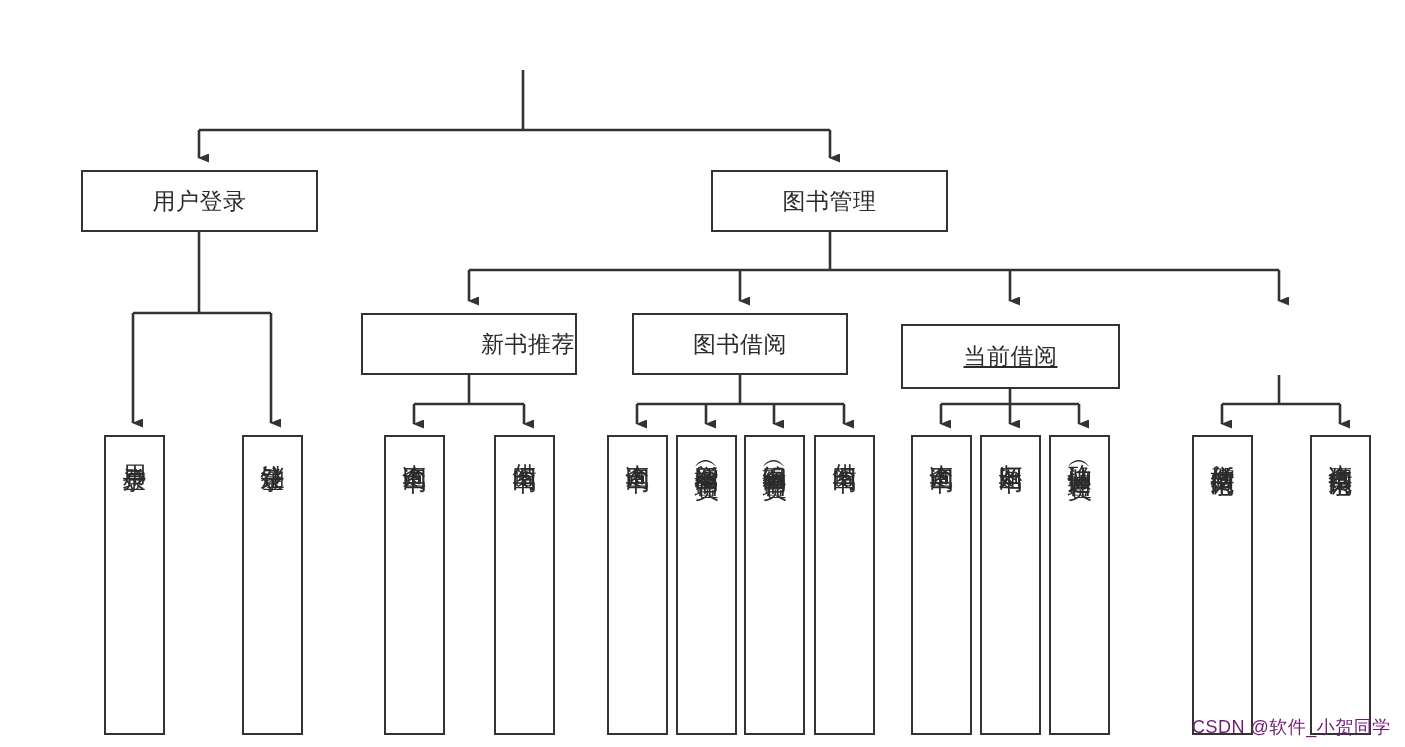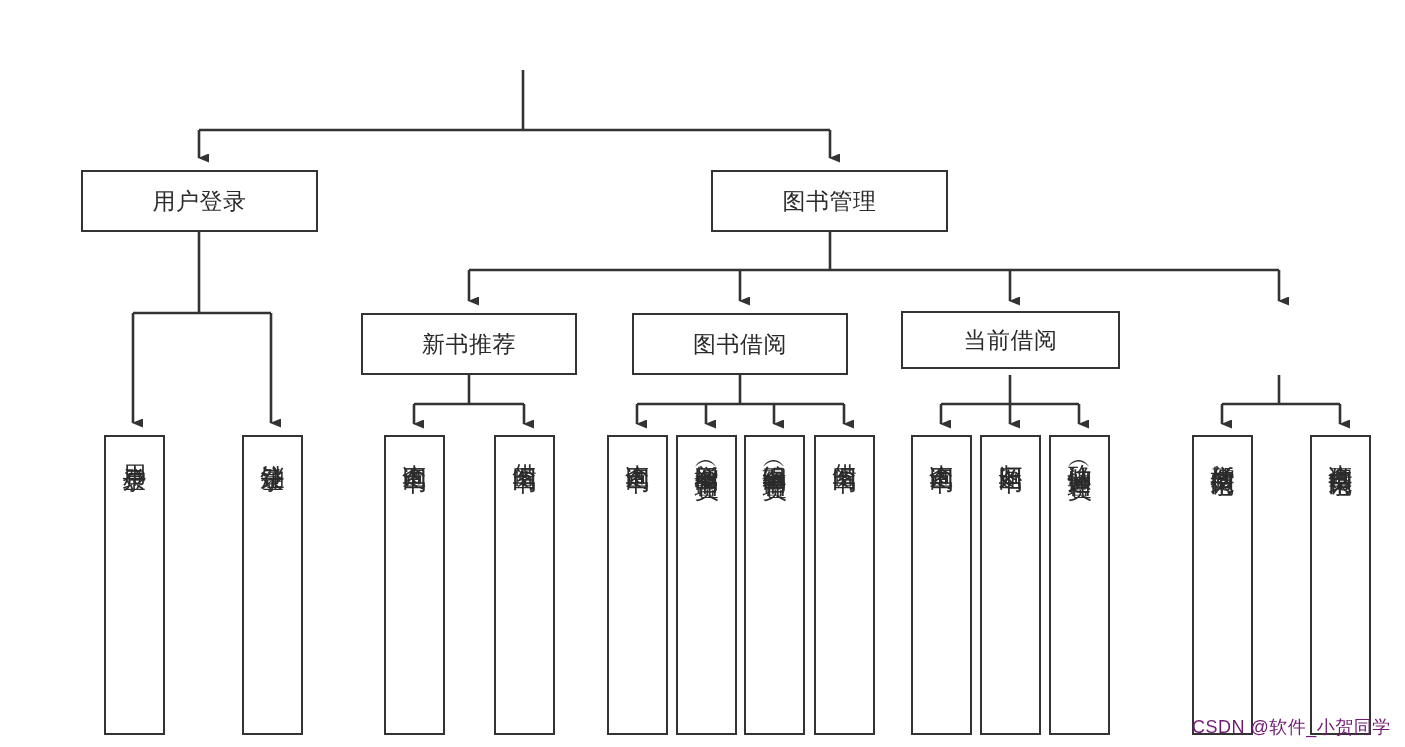--- a/index.html
+++ b/index.html
@@ -119,27 +119,27 @@
   </svg>
 
 
   <div class="node h-node" style="left:81px;top:170px;width:237px;height:62px;">
     <span class="lbl">用户登录</span>
   </div>
   <div class="node h-node" style="left:711px;top:170px;width:237px;height:62px;">
     <span class="lbl">图书管理</span>
   </div>
 
-  <div class="node h-node" style="left:361px;top:313px;width:216px;height:62px;">
+  <div class="node h-node" style="left:361px;top:313px;width:216px;height:62px;justify-content:flex-end;">
     <span class="lbl">新书推荐</span>
   </div>
   <div class="node h-node" style="left:632px;top:313px;width:216px;height:62px;">
     <span class="lbl">图书借阅</span>
   </div>
-  <div class="node h-node" style="left:901px;top:311px;width:219px;height:58px;">
+  <div class="node h-node" style="left:901px;top:324px;width:219px;height:65px;text-decoration:underline;">
     <span class="lbl">当前借阅</span>
   </div>
 
   <div class="node v-node" style="left:104px;top:435px;width:61px;height:300px;">
     <span class="lbl">用户登录</span>
   </div>
   <div class="node v-node" style="left:242px;top:435px;width:61px;height:300px;">
     <span class="lbl">注销登录</span>
   </div>
 

